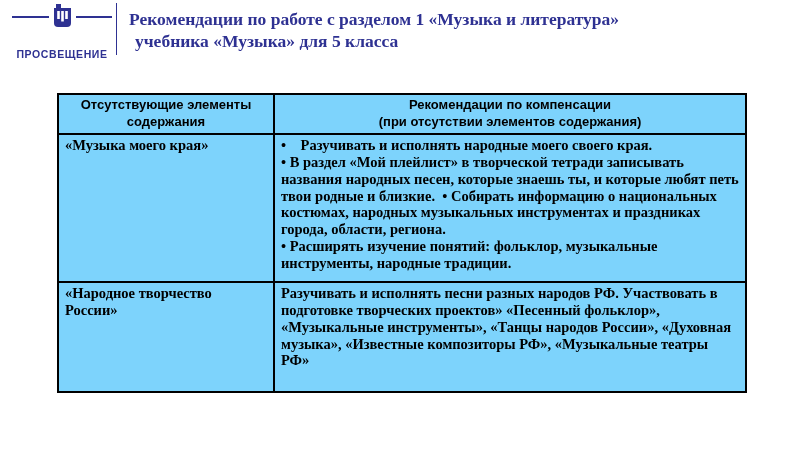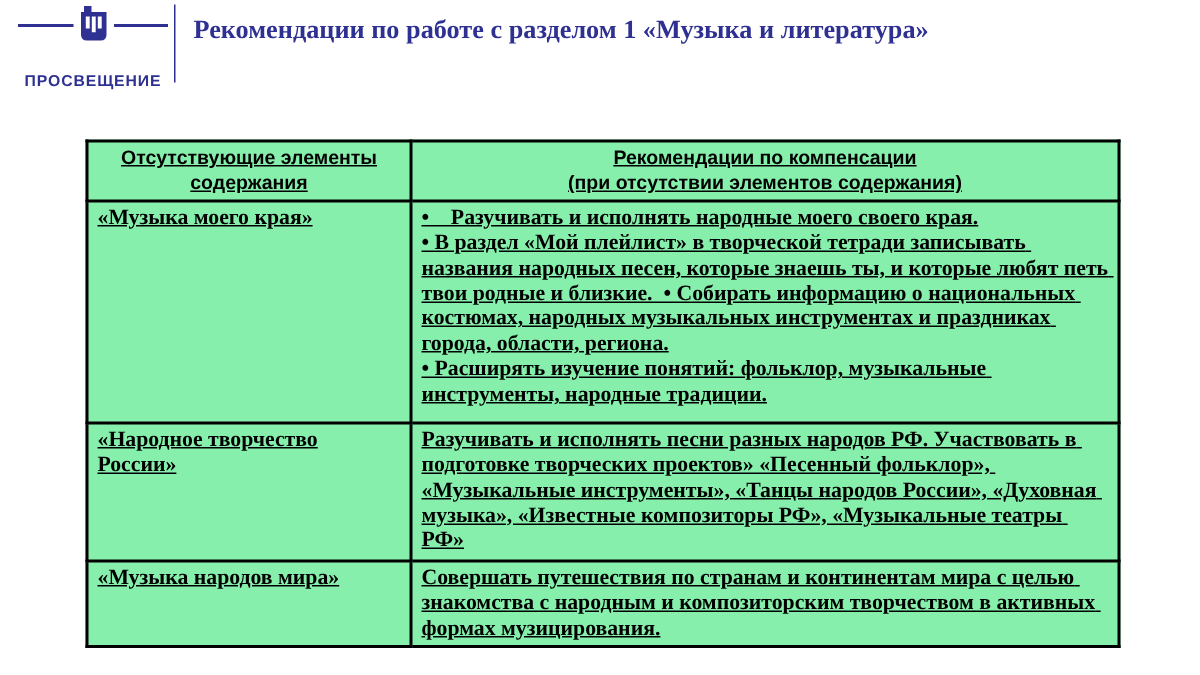--- a/index.html
+++ b/index.html
@@ -41,23 +41,22 @@
     line-height: 21.5px;
   }
   .title-line2 { margin-left: 6px; }
 
   
   table.rec-table {
     position: absolute; left: 57px; top: 93px;
     width: 688px;
     border-collapse: collapse;
     table-layout: fixed;
-    background: #86efac;
+    background: #7dd3fc;
     z-index: 2;
-    text-decoration: underline;
   }
   .rec-table th, .rec-table td {
     border: 2px solid #000000;
     vertical-align: top;
     padding: 2px 6px 2px 6px;
     overflow: hidden;
   }
   .rec-table thead th {
     font-family: "Liberation Sans", sans-serif;
     font-weight: 700;
@@ -70,21 +69,21 @@
   }
   .rec-table tbody td {
     font-family: "Liberation Serif", serif;
     font-weight: 700;
     font-size: 14.5px;
     line-height: 16.9px;
     color: #000000;
     margin-left: 24px;
   }
   .row-1 { height: 148px; }
-  .row-2 { height: 92px; }
+  .row-2 { height: 110px; }
   .row-3 { height: 53px; }
   .cell-paragraphs p { margin: 0; white-space: pre-wrap; }
 
   
   .footer {
     position: absolute; left: 8px; top: 449px;
     font-family: Liberation Serif, serif;
     font-size: 8.5px;
     color: #b5b5b8;
     z-index: 1;
@@ -107,20 +106,21 @@
     </svg>
     <div class="logo-line"></div>
   </div>
   <div class="brand">ПРОСВЕЩЕНИЕ</div>
 </div>
 
 <div class="header-divider"></div>
 
 <div class="title">
   <div class="title-line1">Рекомендации по работе с разделом 1 «Музыка и литература»</div>
+  <div class="title-line2">учебника «Музыка» для 5 класса</div>
 </div>
 
 <table class="rec-table">
   <colgroup>
     <col style="width:216px">
     <col style="width:472px">
   </colgroup>
   <thead>
     <tr>
       <th>
@@ -144,24 +144,16 @@
       </td>
     </tr>
     <tr class="row-2">
       <td>
         <span>«Народное творчество России»</span>
       </td>
       <td class="cell-paragraphs">
         <p>Разучивать и исполнять песни разных народов РФ. Участвовать в подготовке творческих проектов» «Песенный фольклор», «Музыкальные инструменты», «Танцы народов России», «Духовная музыка», «Известные композиторы РФ», «Музыкальные театры РФ»</p>
       </td>
     </tr>
-    <tr class="row-3">
-      <td>
-        <span>«Музыка народов мира»</span>
-      </td>
-      <td class="cell-paragraphs">
-        <p>Совершать путешествия по странам и континентам мира с целью знакомства с народным и композиторским творчеством в активных формах музицирования.</p>
-      </td>
-    </tr>
   </tbody>
 </table>
 
 <div class="footer">© АО «Издательство «Просвещение», 2021</div>
 
 </body></html>

